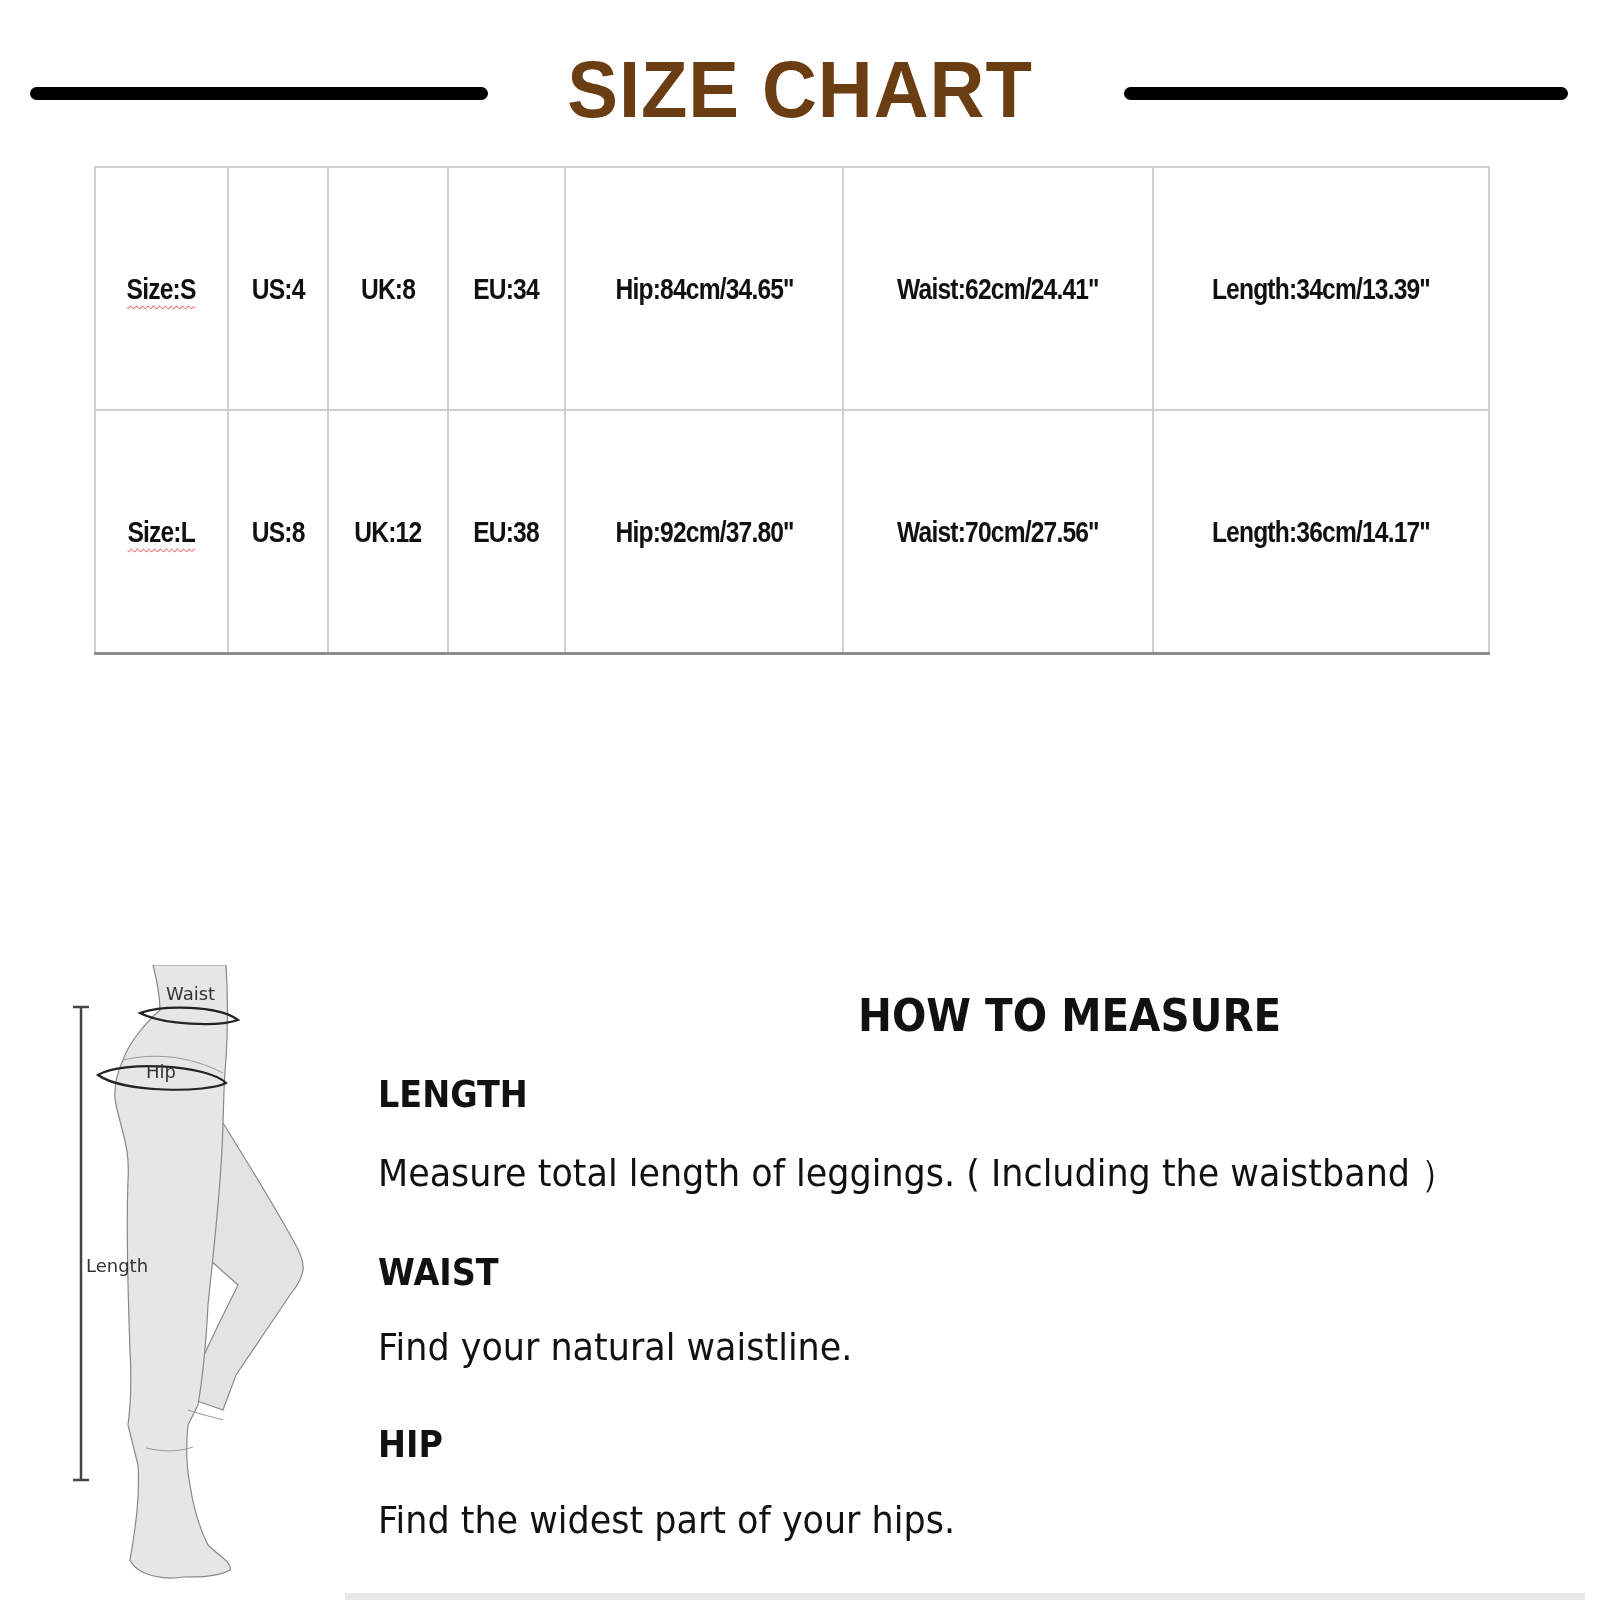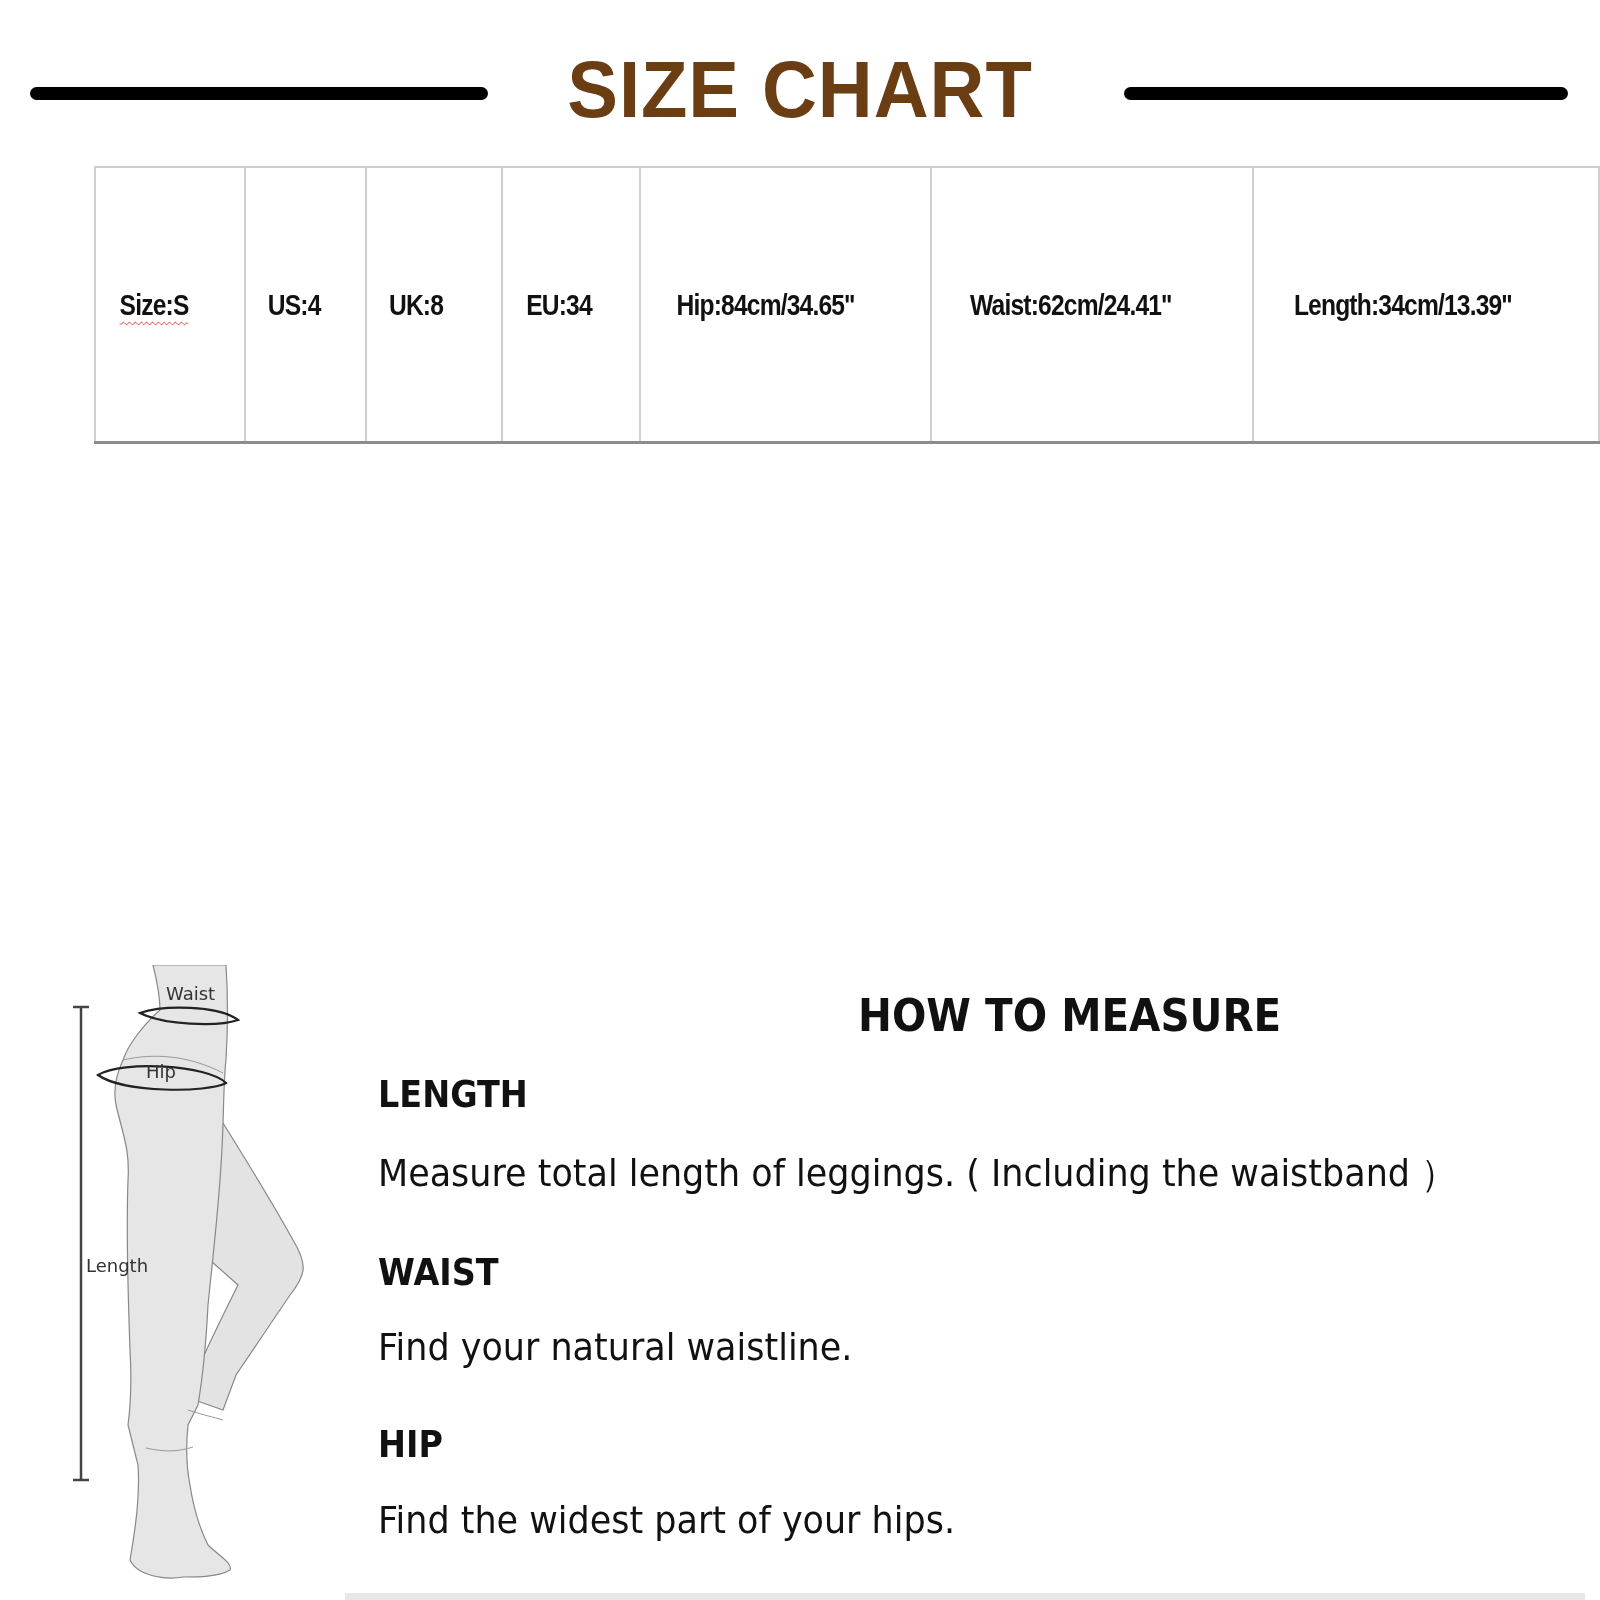--- a/index.html
+++ b/index.html
@@ -5,21 +5,21 @@
   html, body { margin:0; padding:0; background:#ffffff; }
   body { width:1600px; height:1600px; position:relative; overflow:hidden; font-family:"Liberation Sans", sans-serif; }
 
   .title-bar { position:absolute; left:0; top:40px; width:1600px; height:110px; }
   .rule { position:absolute; height:13px; background:#000; border-radius:7px; top:47px; }
   .rule.left { left:30px; width:458px; }
   .rule.right { left:1124px; width:444px; }
   .title { position:absolute; left:0; width:1600px; top:4px; text-align:center; font-family:"Liberation Sans", sans-serif; font-weight:bold; font-size:80px; color:#6b3d12; letter-spacing:1px; transform:scaleX(0.95); }
 
   table.size { position:absolute; left:94px; top:166px; border-collapse:collapse; }
-  table.size td { border:2px solid #cfcfcf; vertical-align:middle; font-family:"Liberation Sans", sans-serif; font-weight:bold; font-size:30px; color:#111; height:241px; padding:16px; letter-spacing:-1px;margin-top:36px; }
+  table.size td { border:2px solid #cfcfcf; text-align:center; vertical-align:middle; font-family:"Liberation Sans", sans-serif; font-weight:bold; font-size:30px; color:#111; height:241px; padding:0; letter-spacing:-1px;margin-top:36px; }
   table.size td span { display:inline-block; transform:scaleX(0.82); white-space:nowrap; }
   table.size tr:last-child td { border-bottom:3px solid #8c8c8c; }
   .c0{width:131px}.c1{width:98px}.c2{width:118px}.c3{width:115px}.c4{width:276px}.c5{width:308px}.c6{width:334px}
   .squiggle { text-decoration: underline wavy #e0302a; text-decoration-thickness:1px; text-underline-offset:6px; }
 
   .figure { position:absolute; left:68px; top:965px; width:270px; height:635px; }
   .fig-label { position:absolute; font-family:"DejaVu Sans", sans-serif; font-size:18px; color:#333; }
 
   .measure { position:absolute; left:378px; top:990px; width:1220px; }
   .m-title { position:absolute; left:480px; top:0; font-family:"DejaVu Sans", sans-serif; font-weight:bold; font-size:44px; color:#111; transform:scaleX(0.92); transform-origin:left; white-space:nowrap; }
@@ -39,20 +39,29 @@
 <table class="size">
   <tbody>
       <tr>
     <td class="c0"><span class="squiggle">Size:S</span></td>
     <td class="c1"><span>US:4</span></td>
     <td class="c2"><span>UK:8</span></td>
     <td class="c3"><span>EU:34</span></td>
     <td class="c4"><span>Hip:84cm/34.65''</span></td>
     <td class="c5"><span>Waist:62cm/24.41''</span></td>
     <td class="c6"><span>Length:34cm/13.39''</span></td>
+  </tr>
+  <tr>
+    <td class="c0"><span class="squiggle">Size:L</span></td>
+    <td class="c1"><span>US:8</span></td>
+    <td class="c2"><span>UK:12</span></td>
+    <td class="c3"><span>EU:38</span></td>
+    <td class="c4"><span>Hip:92cm/37.80''</span></td>
+    <td class="c5"><span>Waist:70cm/27.56''</span></td>
+    <td class="c6"><span>Length:36cm/14.17''</span></td>
   </tr>
 </tbody>
   </table>
 
 <div class="figure">
   <svg width="270" height="635" viewBox="0 0 270 635" xmlns="http://www.w3.org/2000/svg">
 
     <line x1="13" y1="42" x2="13" y2="515" stroke="#444" stroke-width="2.5"></line>
     <line x1="5" y1="42" x2="21" y2="42" stroke="#444" stroke-width="2.5"></line>
     <line x1="5" y1="515" x2="21" y2="515" stroke="#444" stroke-width="2.5"></line>

